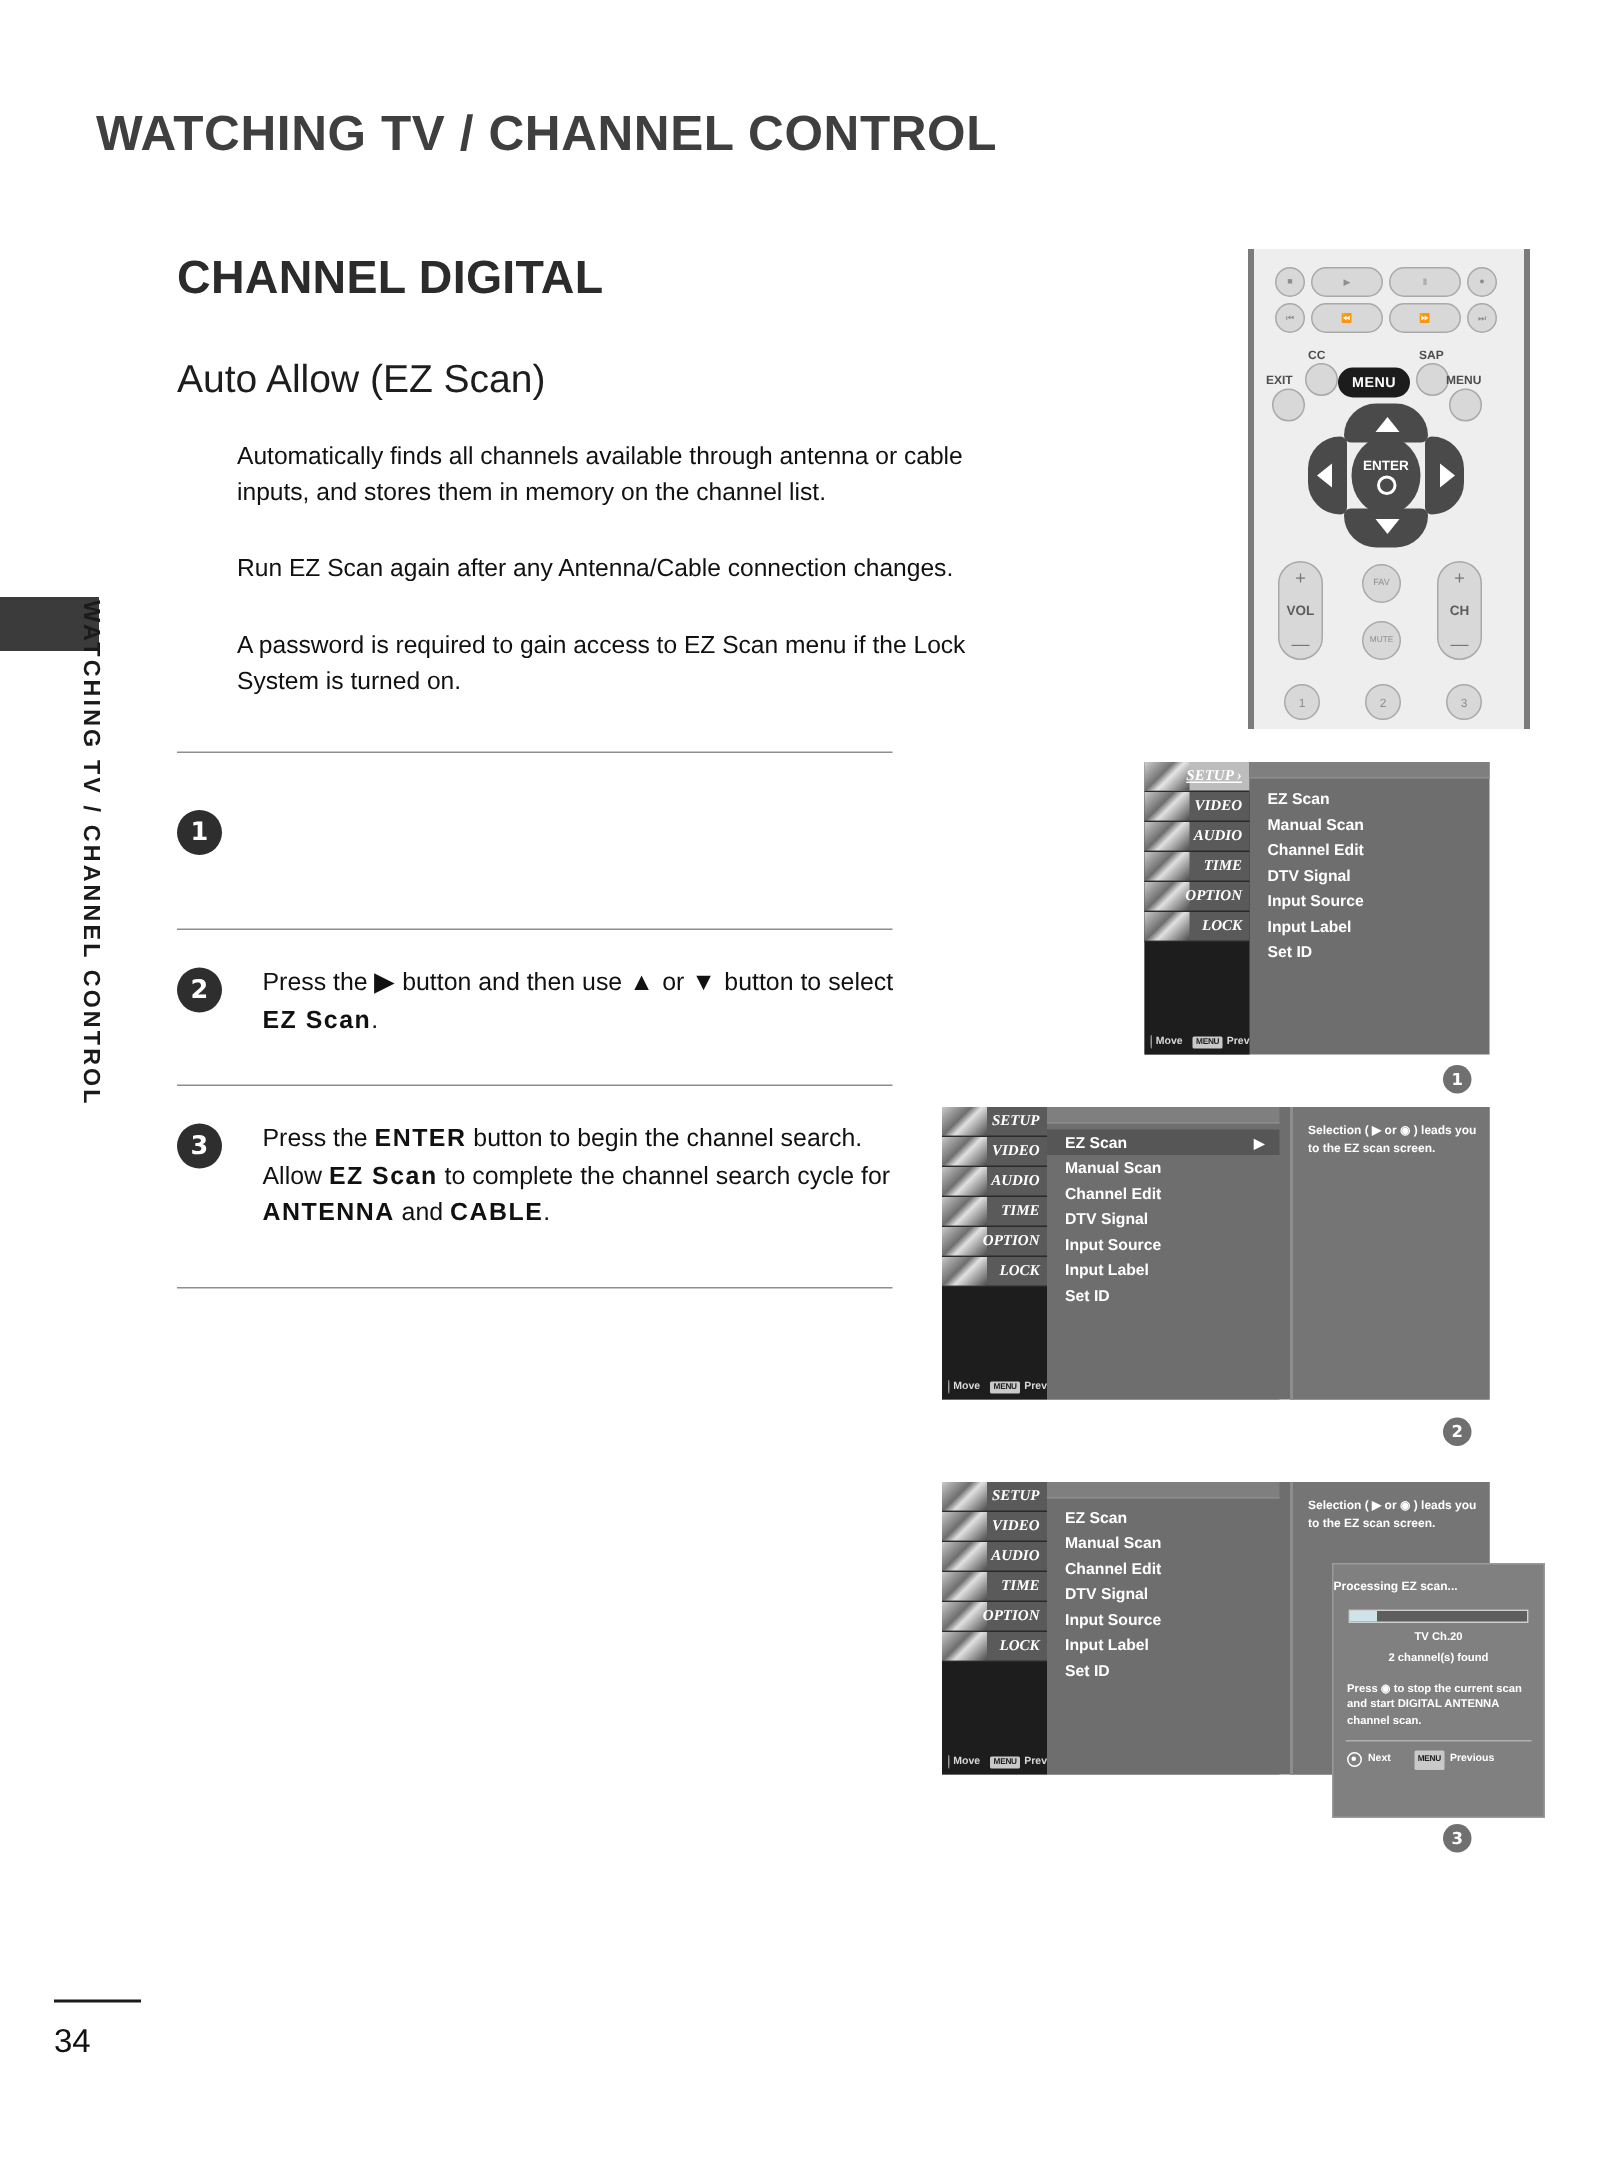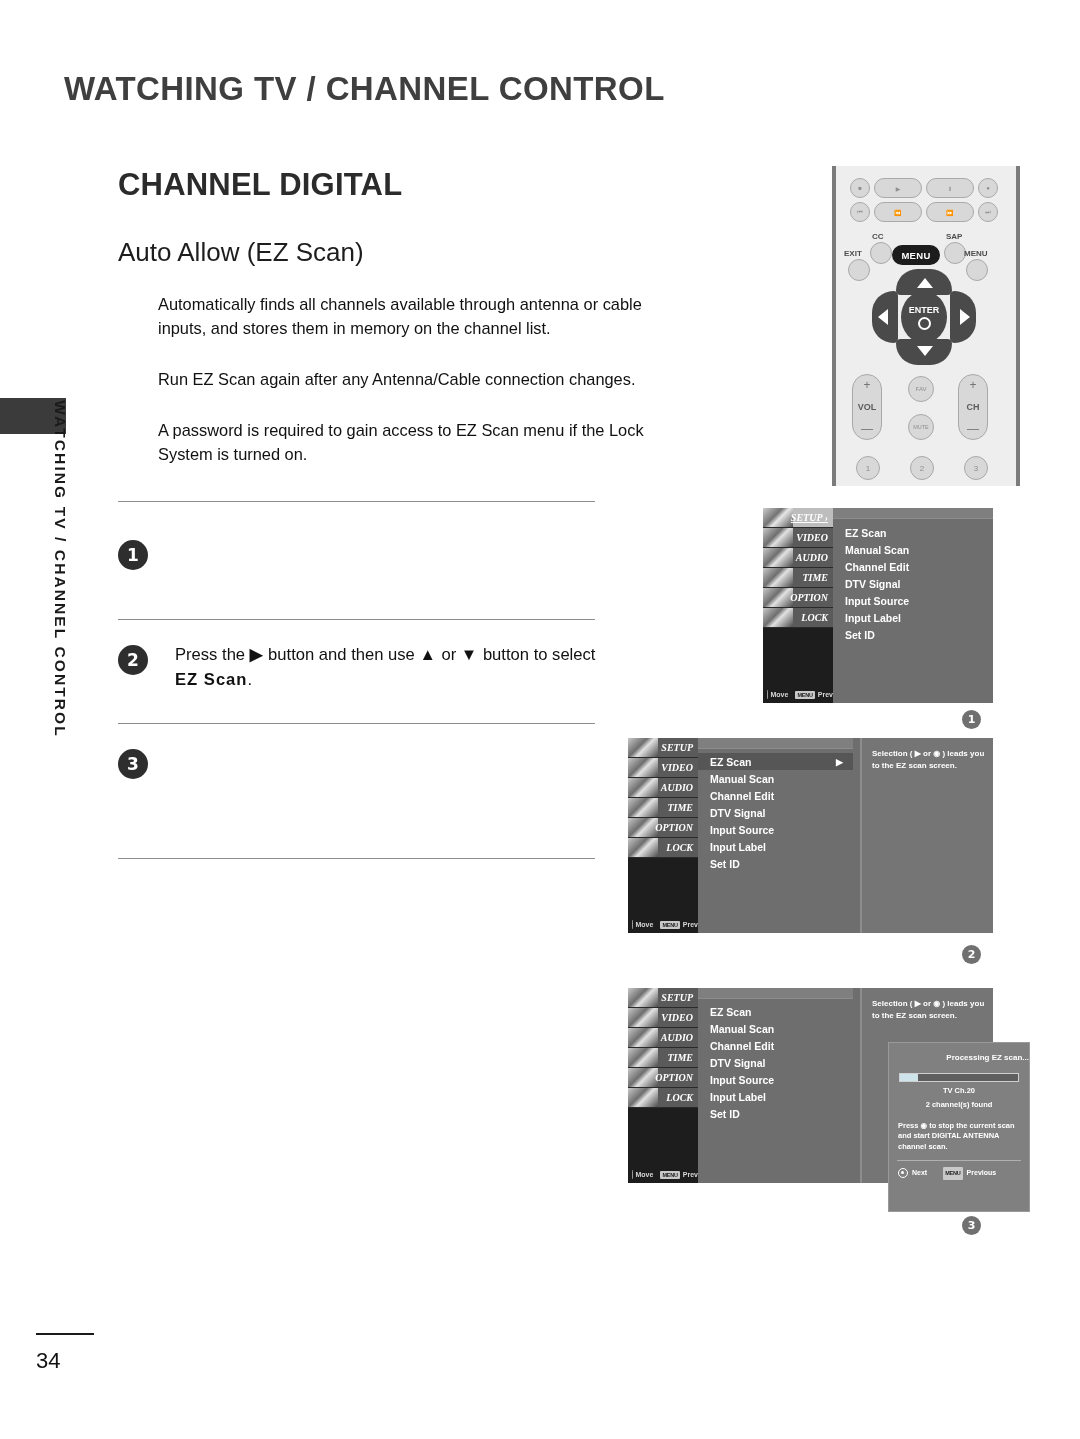--- a/index.html
+++ b/index.html
@@ -172,21 +172,21 @@
     background:#707070;color:#fff;font-size:11px;font-weight:bold;
     display:flex;align-items:center;justify-content:center;
     font-family:"DejaVu Sans", sans-serif;
   }
   
   #dialog{
     position:absolute;left:888px;top:1042px;width:140px;height:168px;
     background:#808080;border:1px solid #9a9a9a;
     font-size:7.5px;color:#ffffff;font-weight:bold;line-height:10.5px;
   }
-  #dlg-title{text-align:right;padding-top:10px;font-size:8px;}
+  #dlg-title{text-align:left;padding-top:10px;font-size:8px;}
   #progress-track{
     margin:9px 10px 0 10px;height:9px;background:#5e5e5e;
     border:1px solid #cfcfcf;box-sizing:border-box;
   }
   #progress-fill{height:100%;background:#cfe3ea;}
   .dlg-center{text-align:center;margin-top:4px;}
   #dlg-body{padding:10px 9px 0 9px;}
   #dlg-sep{margin:8px 8px 0 8px;height:1px;background:#b0b0b0;}
   #dlg-foot{
     display:flex;align-items:center;gap:4px;padding:6px 0 0 9px;font-size:7px;
@@ -222,20 +222,21 @@
 
 <div class="step" id="step1">
   <div class="badge">1</div>
 </div>
 <div class="step" id="step2">
   <div class="badge">2</div>
   <div class="txt" id="s2t"><span>Press the </span><span class="sp">▶</span><span> button and then use </span><span class="sp">▲</span><span> or </span><span class="sp">▼</span><span> button to select </span><span class="sp">EZ Scan</span><span>.</span></div>
 </div>
 <div class="step" id="step3">
   <div class="badge">3</div>
+  <div class="txt" id="s3t"><span>Press the </span><span class="sp">ENTER</span><span> button to begin the channel search. Allow </span><span class="sp">EZ Scan</span><span> to complete the channel search cycle for </span><span class="sp">ANTENNA</span><span> and </span><span class="sp">CABLE</span><span>.</span></div>
 </div>
 
 <div class="hr" id="hr-foot"></div>
 <div id="page-number">34</div>
 
 <div id="remote">
 
   <div class="rbtn rcirc" style="left:14px;top:12px;width:18px;height:18px;">■</div>
   <div class="rbtn rpill" style="left:38px;top:12px;width:46px;height:18px;">▶</div>
   <div class="rbtn rpill" style="left:90px;top:12px;width:46px;height:18px;">Ⅱ</div>

